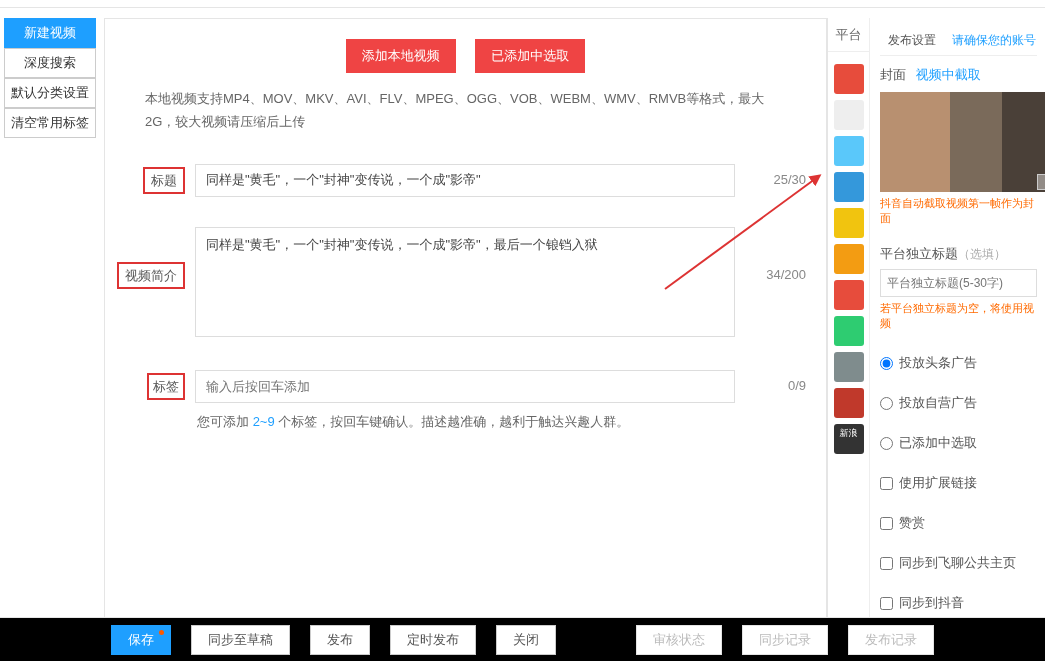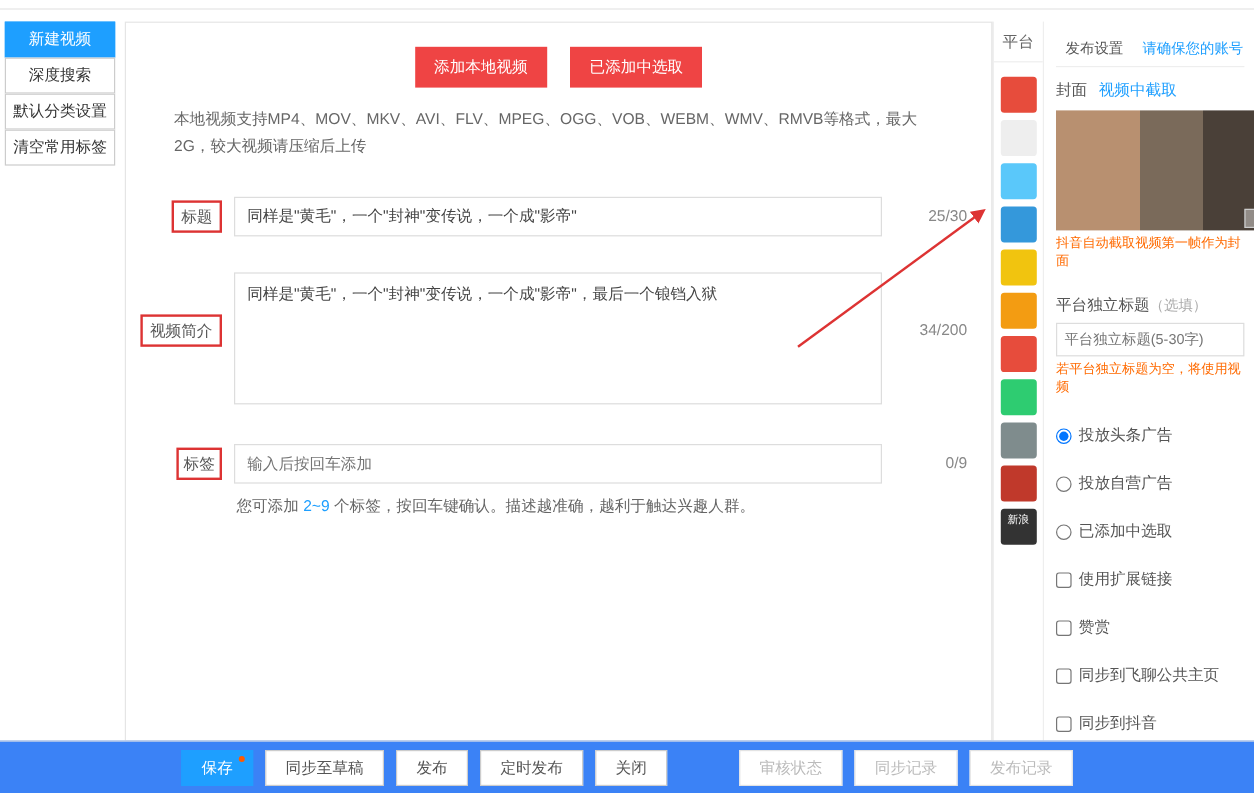--- a/index.html
+++ b/index.html
@@ -39,21 +39,21 @@
 .thumb{width:175px;height:100px;background:linear-gradient(90deg,#b89070 0 40%,#7a6a5a 40% 70%,#4a4038 70%);margin:8px 0 4px 0;position:relative}
 .thumb::after{content:"";position:absolute;right:2px;bottom:2px;width:14px;height:14px;border:1px solid #ccc;background:rgba(255,255,255,.4)}
 .orange{color:#ff6a00;font-size:11px;line-height:1.4}
 .sect{margin-top:18px}
 .sect .tl{color:#555}
 .sect .sub{color:#aaa;font-size:12px}
 .pinp{width:100%;border:1px solid #ddd;padding:6px;margin-top:6px;color:#999;font-size:12px}
 .radios label,.chks label{display:block;margin:22px 0;color:#555;font-size:12px}
 .radios input,.chks input{margin-right:6px;vertical-align:middle}
 .chks .or{color:#ff6a00}
-.footer{position:absolute;left:0;right:0;bottom:0;height:44px;border-top:1px solid #e5e5e5;display:flex;align-items:center;justify-content:center;gap:10px;background:#3b82f6}
+.footer{position:absolute;left:0;right:0;bottom:0;height:44px;border-top:1px solid #e5e5e5;display:flex;align-items:center;justify-content:center;gap:20px;background:#000000}
 .fbtn{height:30px;padding:0 16px;border:1px solid #ccc;background:#fff;cursor:pointer;color:#555}
 .fbtn.save{background:#1e9fff;color:#fff;border-color:#1e9fff;position:relative}
 .fbtn.save::after{content:"";position:absolute;top:4px;right:6px;width:5px;height:5px;background:#ff5a00;border-radius:50%}
 .fghost{color:#bbb;border-color:#e3e3e3}
 </style>
 </head>
 <body>
 
 <div class="top-tabs">
   <span>发视频</span>

